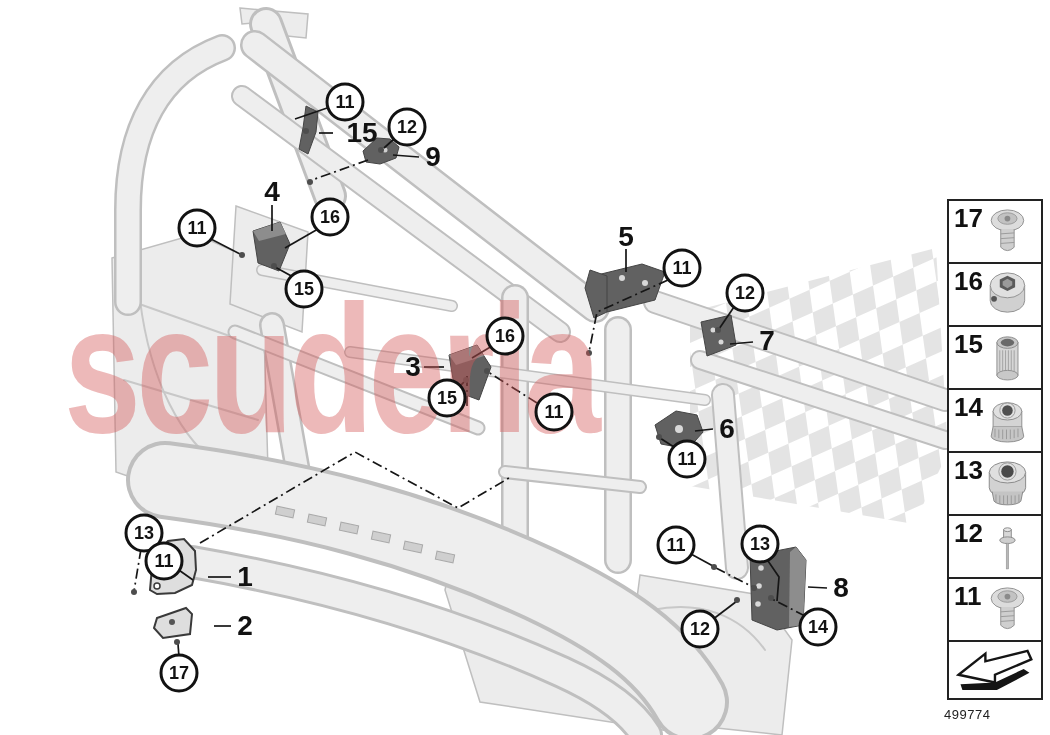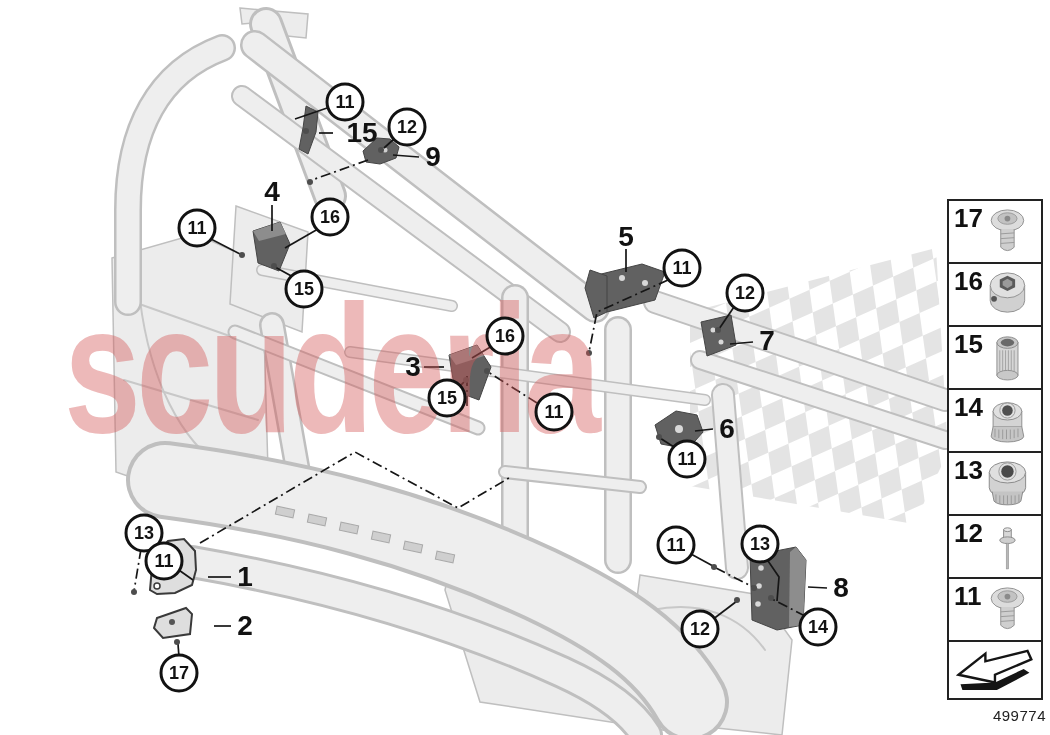--- a/index.html
+++ b/index.html
@@ -24,22 +24,22 @@
                   border-radius:50%;background:#fff;display:flex;align-items:center;justify-content:center;
                   transform:translate(-50%,-50%);font-size:18px;font-weight:bold;color:#121212;}
   .callout-plain{position:absolute;z-index:3;transform:translate(-50%,-50%);
                  font-size:28px;font-weight:bold;color:#121212;}
   .sidebar{position:absolute;left:947px;top:199px;width:96px;z-index:4;background:#fff;
            border:2px solid #222;box-sizing:border-box;}
   .side-box{position:relative;height:61px;border-bottom:2px solid #222;background:#fff;}
   .side-box:last-child{border-bottom:none;height:56px;}
   .side-num{position:absolute;left:5px;top:2px;font-size:26px;font-weight:bold;color:#111;}
   .side-ic{position:absolute;right:1px;top:1px;}
-  .doc-number{position:absolute;left:944px;top:707px;width:102px;z-index:4;text-align:right;
-              font-size:15px;letter-spacing:.5px;color:#222;}
+  .doc-number{position:absolute;left:944px;top:707px;width:102px;z-index:4;text-align:left;
+              font-size:13px;letter-spacing:.5px;color:#222;}
 </style>
 </head>
 <body>
 
 <div class="stage">
 
   <svg class="drawing" width="1050" height="735" viewBox="0 0 1050 735">
     <defs>
       <pattern id="chk" width="44" height="44" patternUnits="userSpaceOnUse" patternTransform="rotate(-24) skewX(-16)">
         <rect width="22" height="22" fill="#e4e4e4"></rect>

